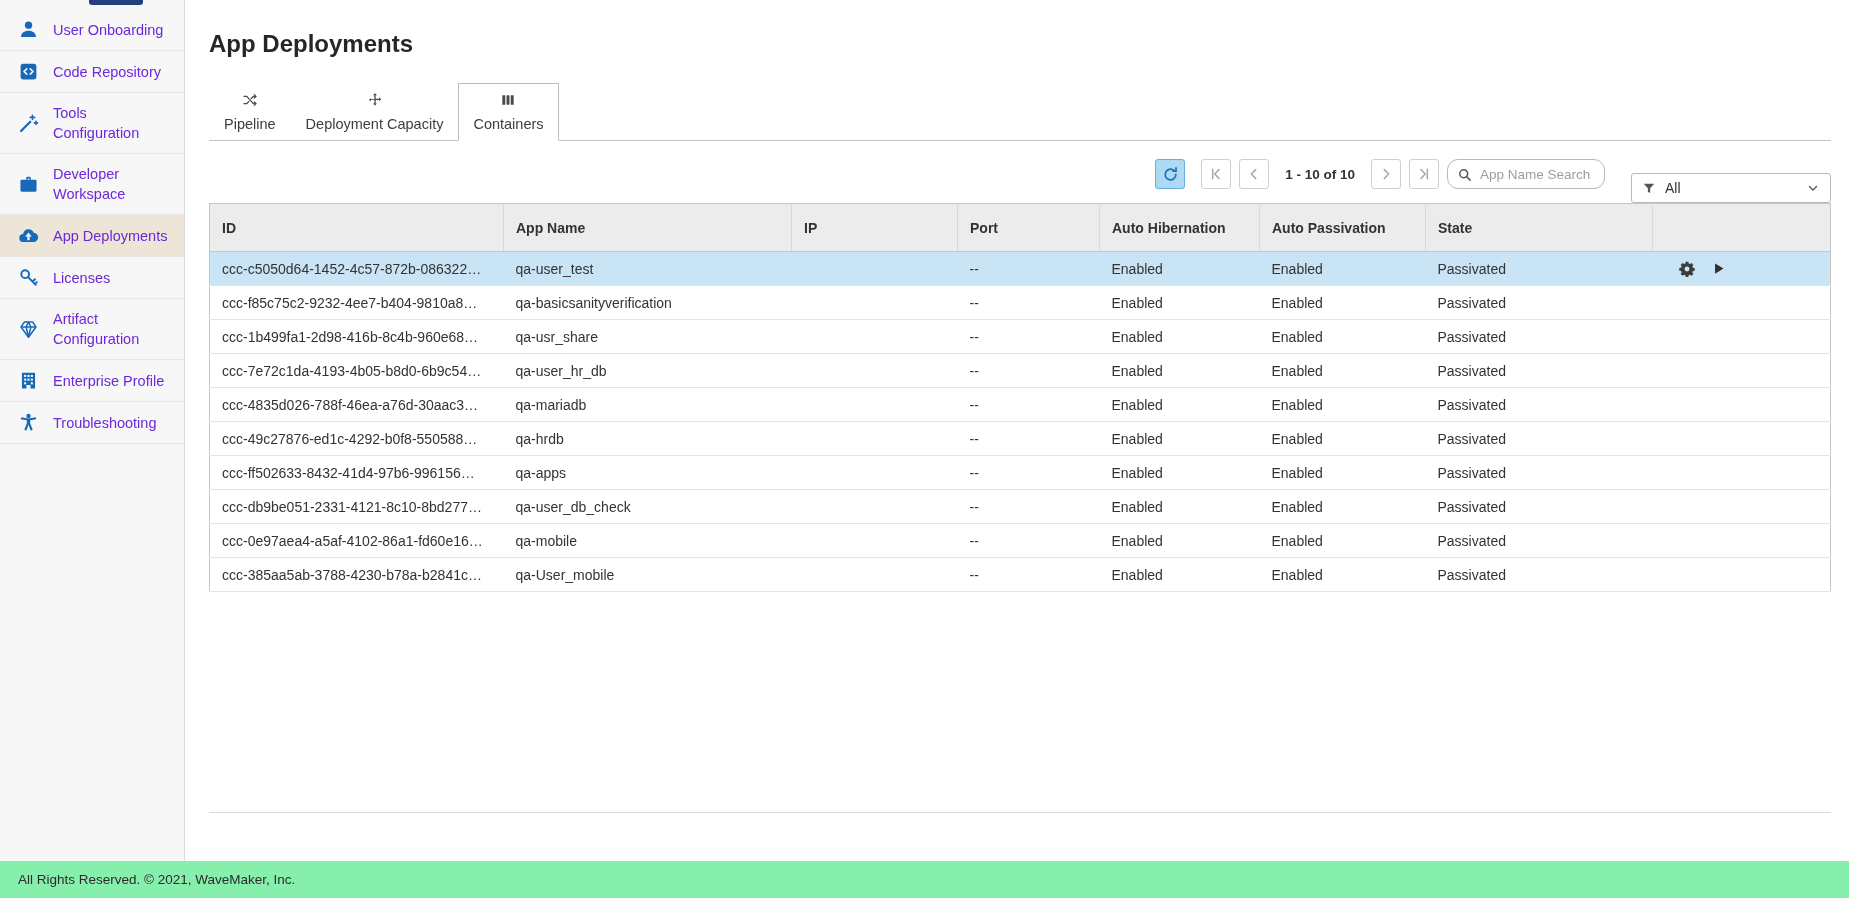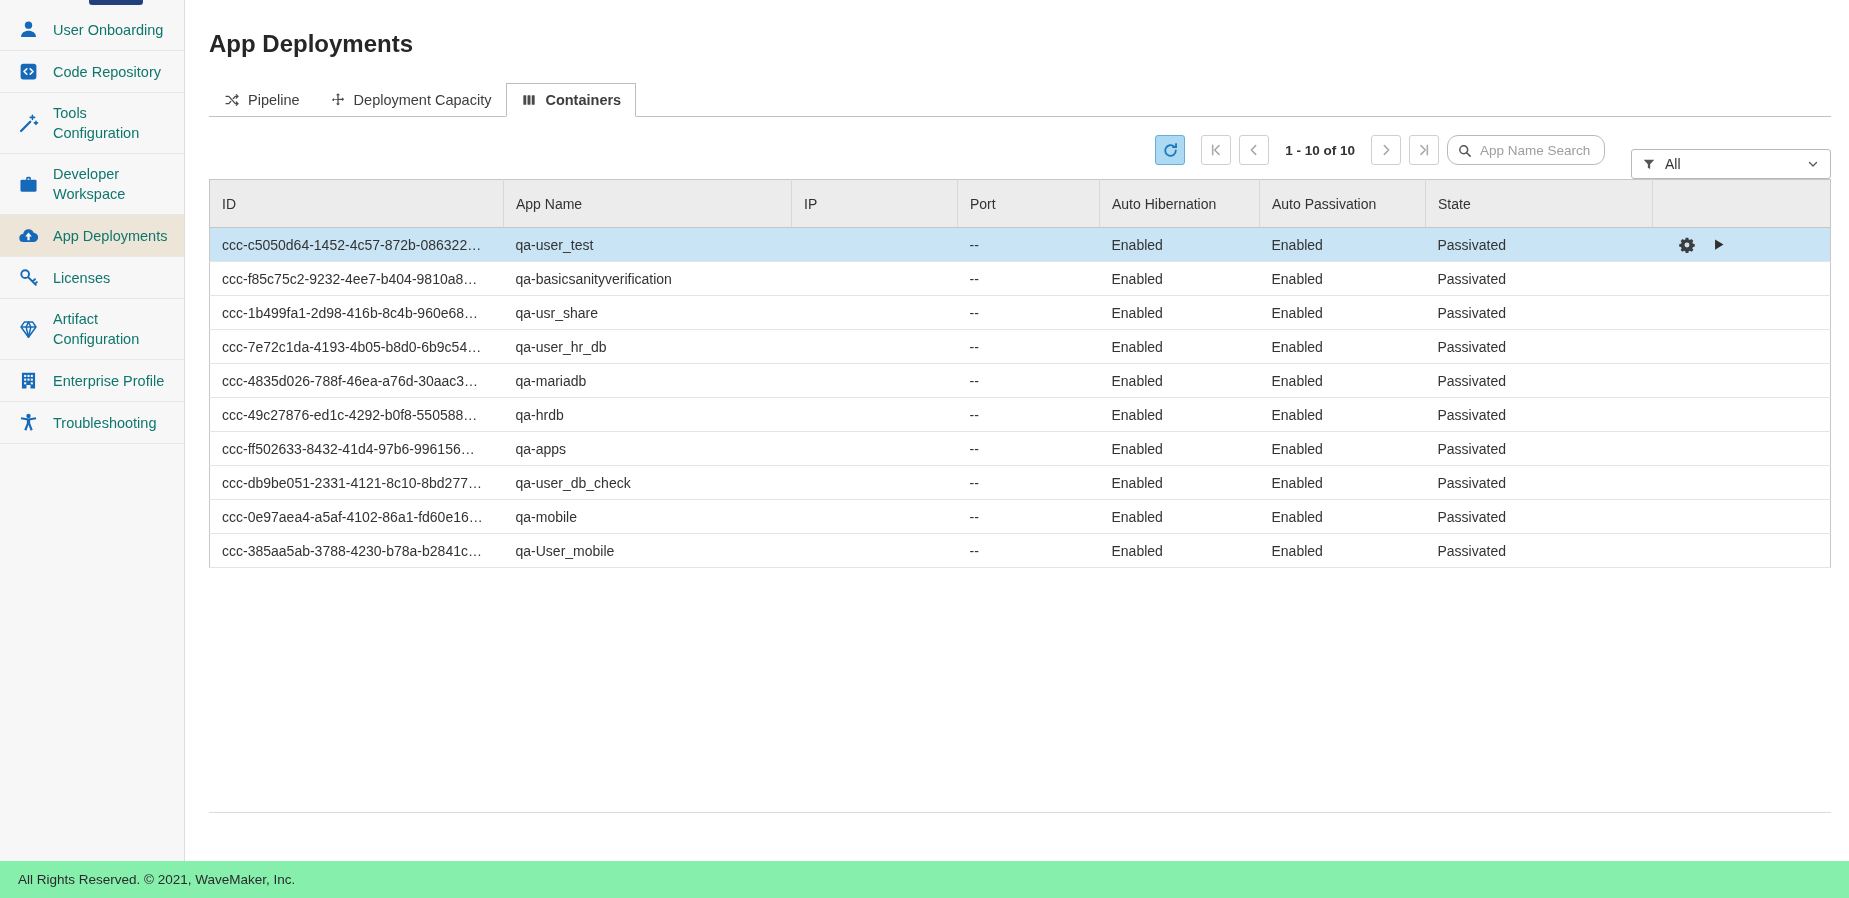--- a/index.html
+++ b/index.html
@@ -23,35 +23,36 @@
   .side-nav { margin-top:9px; }
   .side-item {
     display:flex; align-items:center; gap:14px;
     padding:10px 8px 10px 18px;
     border-bottom:1px solid #e7e7e7;
     cursor:pointer;
   }
   .side-item.active { background:#ece5d8; }
   .side-icon { width:21px; height:21px; color:#1669b8; flex:none; }
   .icon svg { width:100%; height:100%; display:block; }
-  .side-label { font-size:14.5px; line-height:20px; color:#0f766e; }
+  .side-label { font-size:14.5px; line-height:20px; color:#6d28d9; }
 
   
   .main { flex:1; position:relative; padding:0 18px 0 24px; }
   .page-title { margin-top:30px; font-size:24px; font-weight:bold; color:#262626; }
 
   .tab-bar { display:flex; margin-top:24px; border-bottom:1px solid #c2c2c2; }
   .tab {
     display:flex; align-items:center; gap:8px;
     padding:8px 14px; font-size:14.5px; color:#3d3d3d;
     cursor:pointer; position:relative; top:1px; background:transparent;
     border:1px solid transparent;
+    flex-direction:column;
   }
   .tab.active {
-    background:#fff; font-weight:bold;
+    background:#fff; font-weight:normal;
     border:1px solid #bdbdbd; border-bottom:1px solid #ffffff;
   }
   .tab-icon { width:16px; height:16px; color:#4a4a4a; flex:none; }
 
   
   .toolbar {
     display:flex; justify-content:flex-end; align-items:center;
     gap:8px; margin-top:18px; height:30px;
   }
   .refresh-btn {
@@ -86,21 +87,21 @@
   .filter-select .value { flex:1; font-size:14px; color:#333; }
 
   
   .grid-wrap { margin-top:14px; }
   table.grid {
     width:100%; border-collapse:collapse; table-layout:fixed;
     border:1px solid #c6c6c6;
   }
   .grid thead th {
     background:#ececec; height:48px; padding:0 12px;
-    font-size:14px; font-weight:normal; color:#333; text-align:left;
+    font-size:14px; font-weight:bold; color:#333; text-align:left;
     border-right:1px solid #d8d8d8; border-bottom:1px solid #c6c6c6;
     white-space:nowrap; overflow:hidden;
   }
   .grid thead th:last-child { border-right:none; }
   .grid tbody td {
     height:34px; padding:0 12px; font-size:14px; color:#333;
     border-bottom:1px solid #e4e4e4;
     white-space:nowrap; overflow:hidden; text-overflow:ellipsis;
   }
   .grid tbody tr { background:#ffffff; cursor:pointer; }

